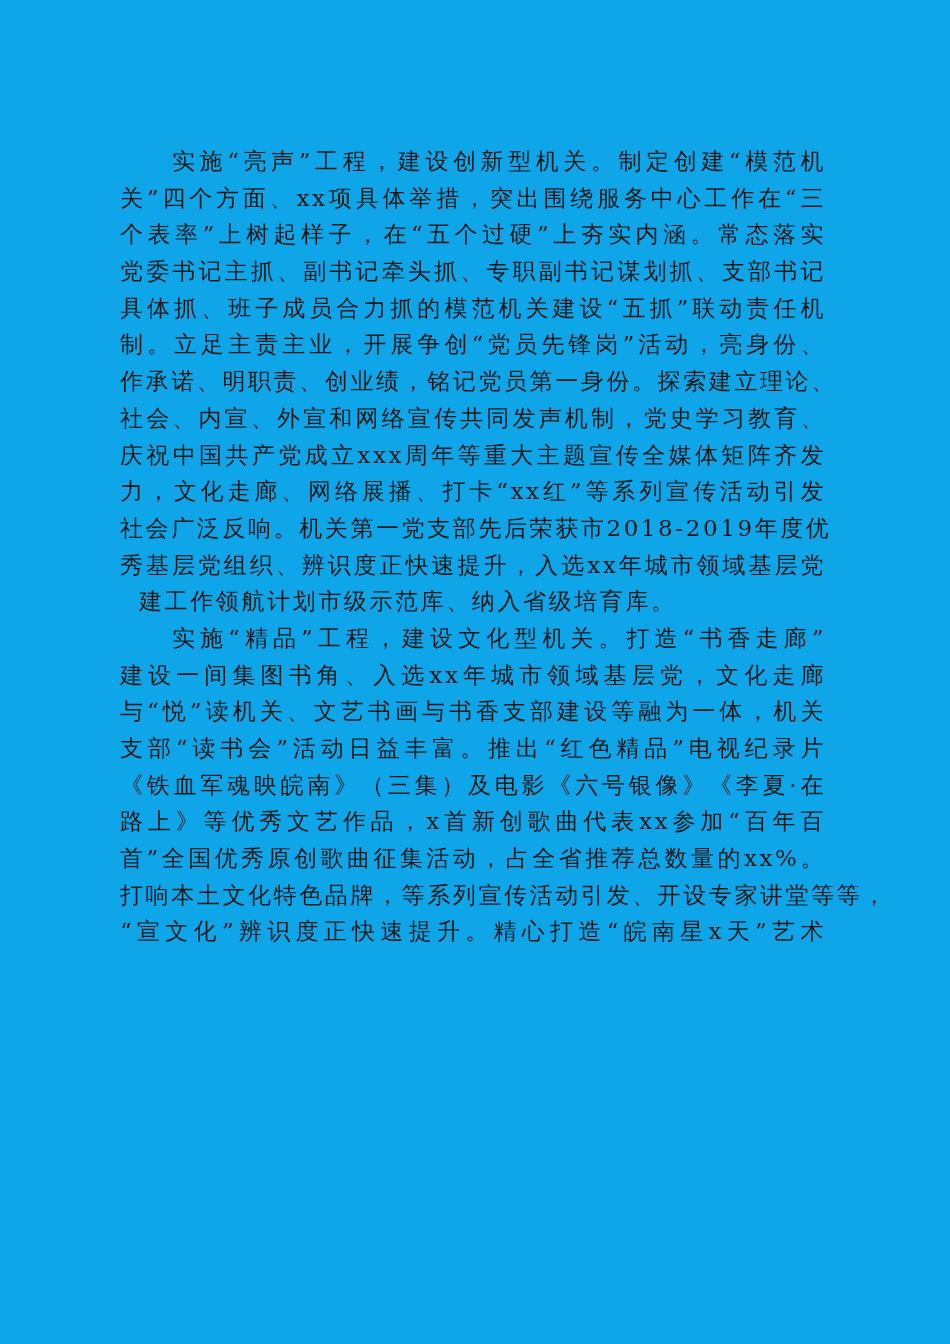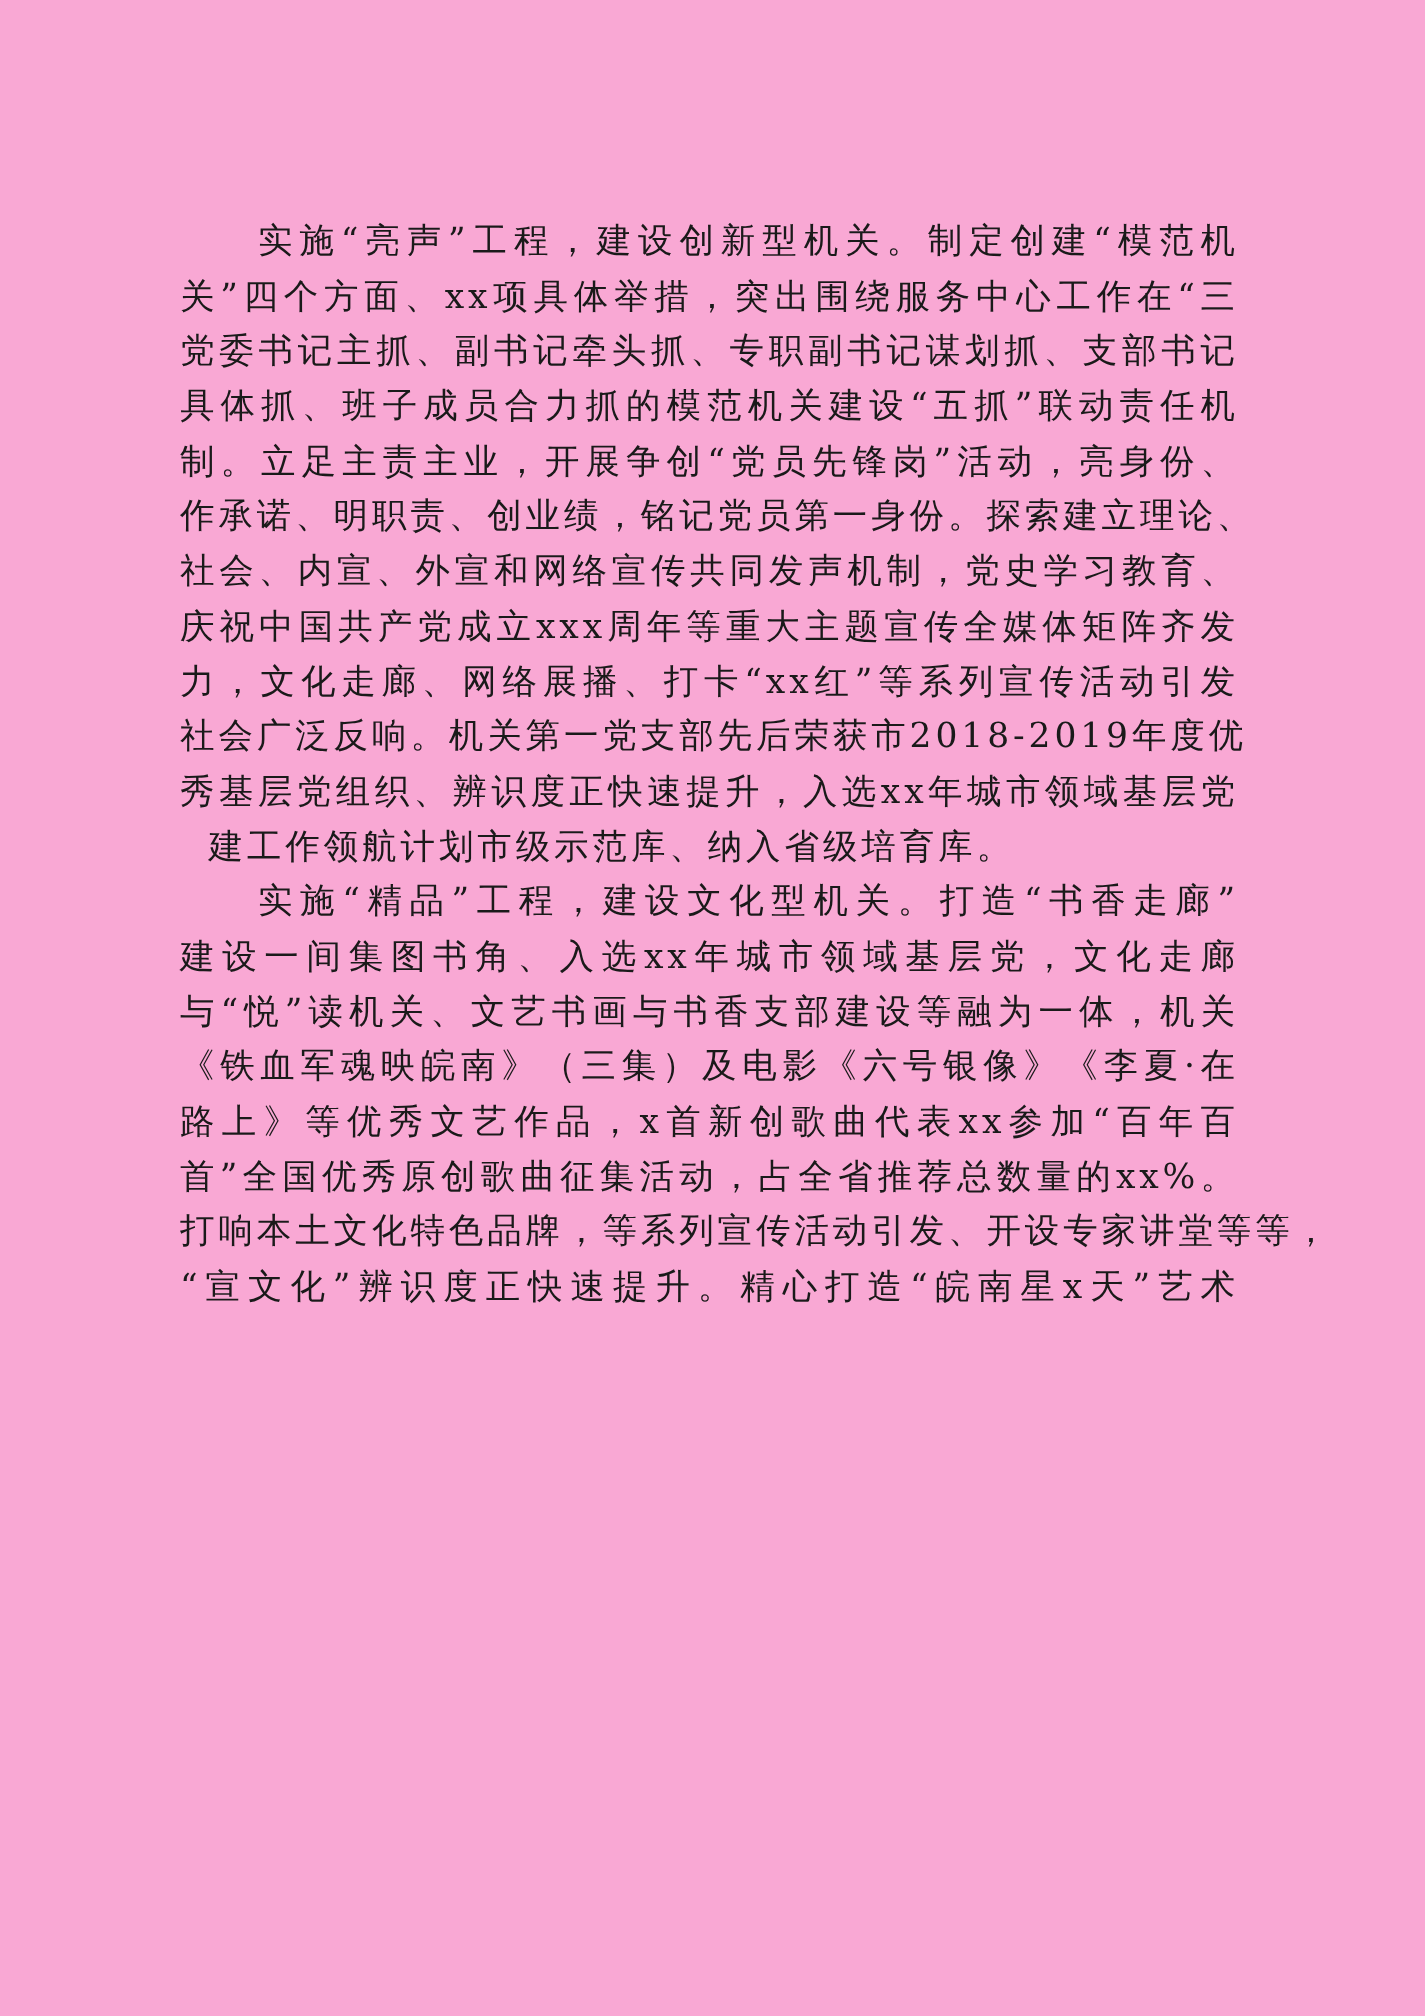--- a/index.html
+++ b/index.html
@@ -11,21 +11,21 @@
       width: 950px;
       height: 1344px;
       position: relative;
       overflow: hidden;
     }
     .page {
       position: absolute;
       left: 0; top: 0;
       width: 950px;
       height: 1344px;
-      background: #f9a8d4;
+      background: #0ea5e9;
     }
     .text-block {
       position: absolute;
       left: 120px;
       top: 143px;
       width: 706px;
       font-family: "DejaVu Serif", "Liberation Serif", serif;
       font-size: 23px;
       color: #1a1a1a;
       letter-spacing: 2.6px;
@@ -47,36 +47,38 @@
   </style>
 </head>
 <body>
 
 <div class="page">
   <div class="text-block">
 
     <div class="paragraph">
       <div class="line indent">实施“亮声”工程，建设创新型机关。制定创建“模范机</div>
       <div class="line">关”四个方面、xx项具体举措，突出围绕服务中心工作在“三</div>
+      <div class="line">个表率”上树起样子，在“五个过硬”上夯实内涵。常态落实</div>
       <div class="line">党委书记主抓、副书记牵头抓、专职副书记谋划抓、支部书记</div>
       <div class="line">具体抓、班子成员合力抓的模范机关建设“五抓”联动责任机</div>
       <div class="line">制。立足主责主业，开展争创“党员先锋岗”活动，亮身份、</div>
       <div class="line">作承诺、明职责、创业绩，铭记党员第一身份。探索建立理论、</div>
       <div class="line">社会、内宣、外宣和网络宣传共同发声机制，党史学习教育、</div>
       <div class="line">庆祝中国共产党成立xxx周年等重大主题宣传全媒体矩阵齐发</div>
       <div class="line">力，文化走廊、网络展播、打卡“xx红”等系列宣传活动引发</div>
       <div class="line">社会广泛反响。机关第一党支部先后荣获市2018-2019年度优</div>
       <div class="line">秀基层党组织、辨识度正快速提升，入选xx年城市领域基层党</div>
       <div class="line last">建工作领航计划市级示范库、纳入省级培育库。</div>
     </div>
 
     <div class="paragraph">
       <div class="line indent">实施“精品”工程，建设文化型机关。打造“书香走廊”</div>
       <div class="line">建设一间集图书角、入选xx年城市领域基层党，文化走廊</div>
       <div class="line">与“悦”读机关、文艺书画与书香支部建设等融为一体，机关</div>
+      <div class="line">支部“读书会”活动日益丰富。推出“红色精品”电视纪录片</div>
       <div class="line">《铁血军魂映皖南》（三集）及电影《六号银像》《李夏·在</div>
       <div class="line">路上》等优秀文艺作品，x首新创歌曲代表xx参加“百年百</div>
       <div class="line">首”全国优秀原创歌曲征集活动，占全省推荐总数量的xx%。</div>
       <div class="line">打响本土文化特色品牌，等系列宣传活动引发、开设专家讲堂等等，</div>
       <div class="line">“宣文化”辨识度正快速提升。精心打造“皖南星x天”艺术</div>
     </div>
 
   </div>
 </div>
 

